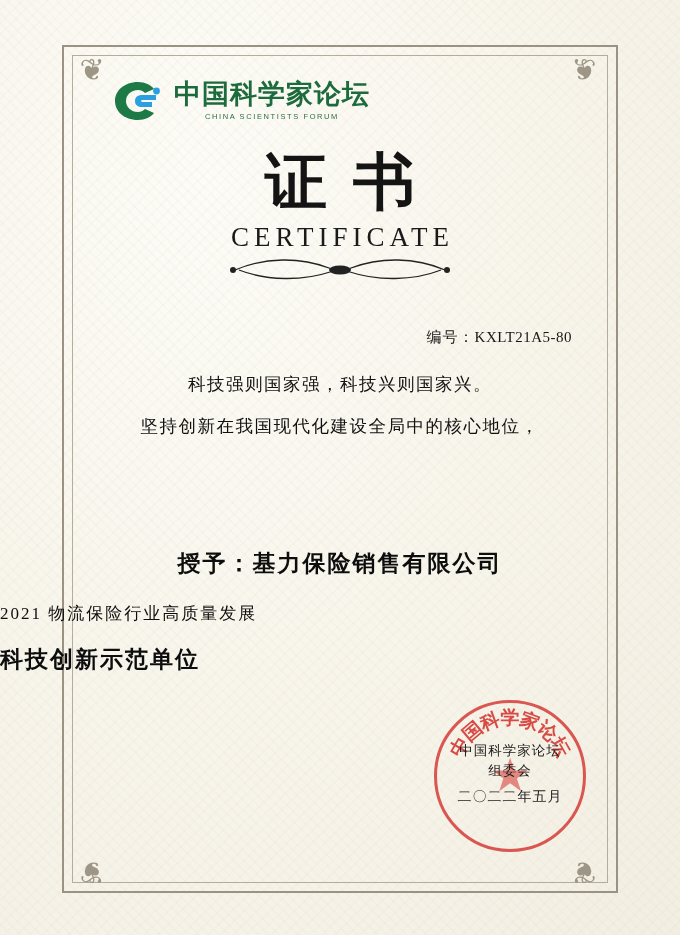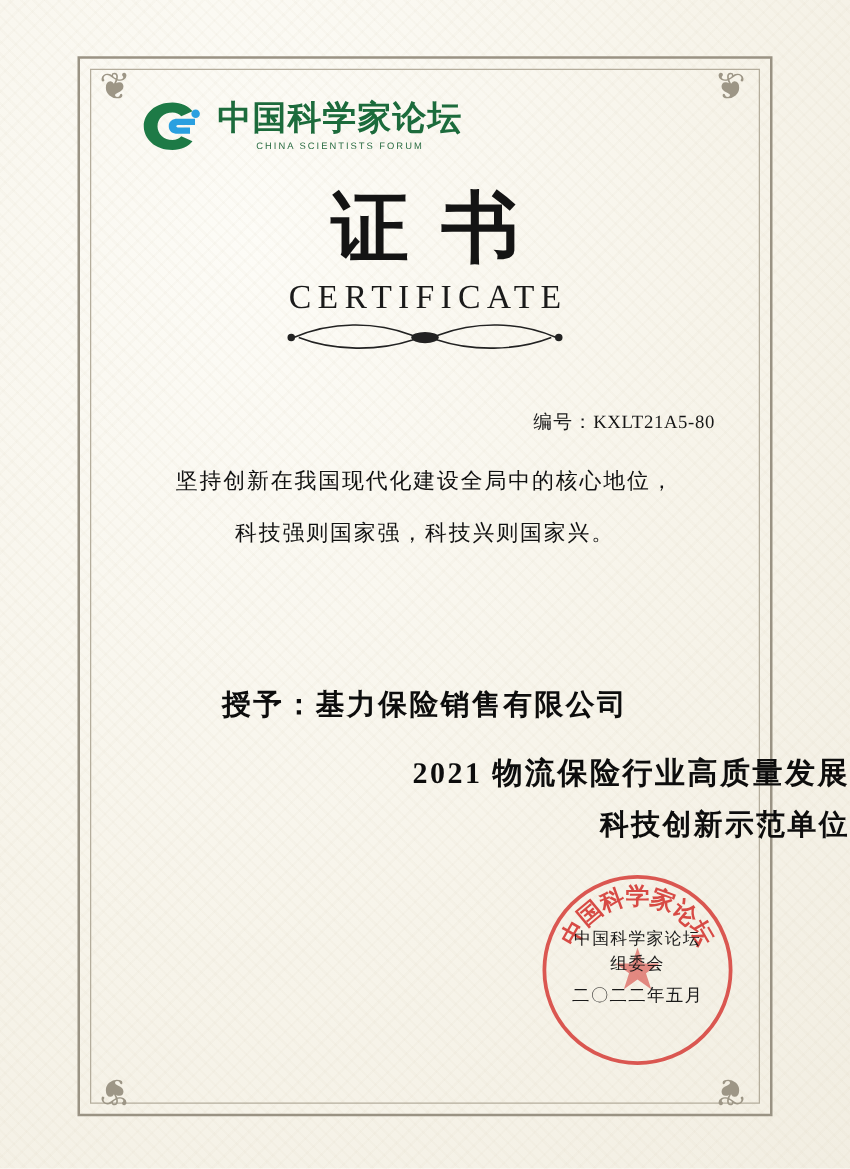--- a/index.html
+++ b/index.html
@@ -173,32 +173,32 @@
     font-family: "Liberation Serif", serif;
     font-weight: bold;
     font-size: 23px;
     letter-spacing: 2px;
     color: #0d0d0d;
   }
   .award-title-1 {
     position: absolute;
     left: 0; right: 0;
     top: 602px;
-    text-align: right;
-    font-family: "Liberation Serif", serif;
-    font-weight: bold;
-    font-size: 24px;
+    text-align: left;
+    font-family: "Liberation Serif", serif;
+    font-weight: normal;
+    font-size: 17px;
     letter-spacing: 2px;
     color: #0d0d0d;
   }
   .award-title-2 {
     position: absolute;
     left: 0; right: 0;
     top: 644px;
-    text-align: right;
+    text-align: left;
     font-family: "Liberation Serif", serif;
     font-weight: bold;
     font-size: 23px;
     letter-spacing: 2px;
     color: #0d0d0d;
   }
 
   
   .seal {
     position: absolute;
@@ -315,22 +315,22 @@
       <circle cx="8" cy="15" r="3" fill="#222"></circle>
       <circle cx="222" cy="15" r="3" fill="#222"></circle>
     </svg>
   </div>
 
   <div class="serial">
     <span class="serial-label">编号：</span><span>KXLT21A5-80</span>
   </div>
 
   <div class="body-lines">
+    <div class="body-line">科技强则国家强，科技兴则国家兴。</div>
     <div class="body-line">坚持创新在我国现代化建设全局中的核心地位，</div>
-    <div class="body-line">科技强则国家强，科技兴则国家兴。</div>
   </div>
 
   <div class="award-to">授予：基力保险销售有限公司</div>
   <div class="award-title-1">2021 物流保险行业高质量发展</div>
   <div class="award-title-2">科技创新示范单位</div>
 
   <div class="seal">
     <div class="seal-ring"></div>
     <div class="seal-star">★</div>
     <div id="seal-arc">

